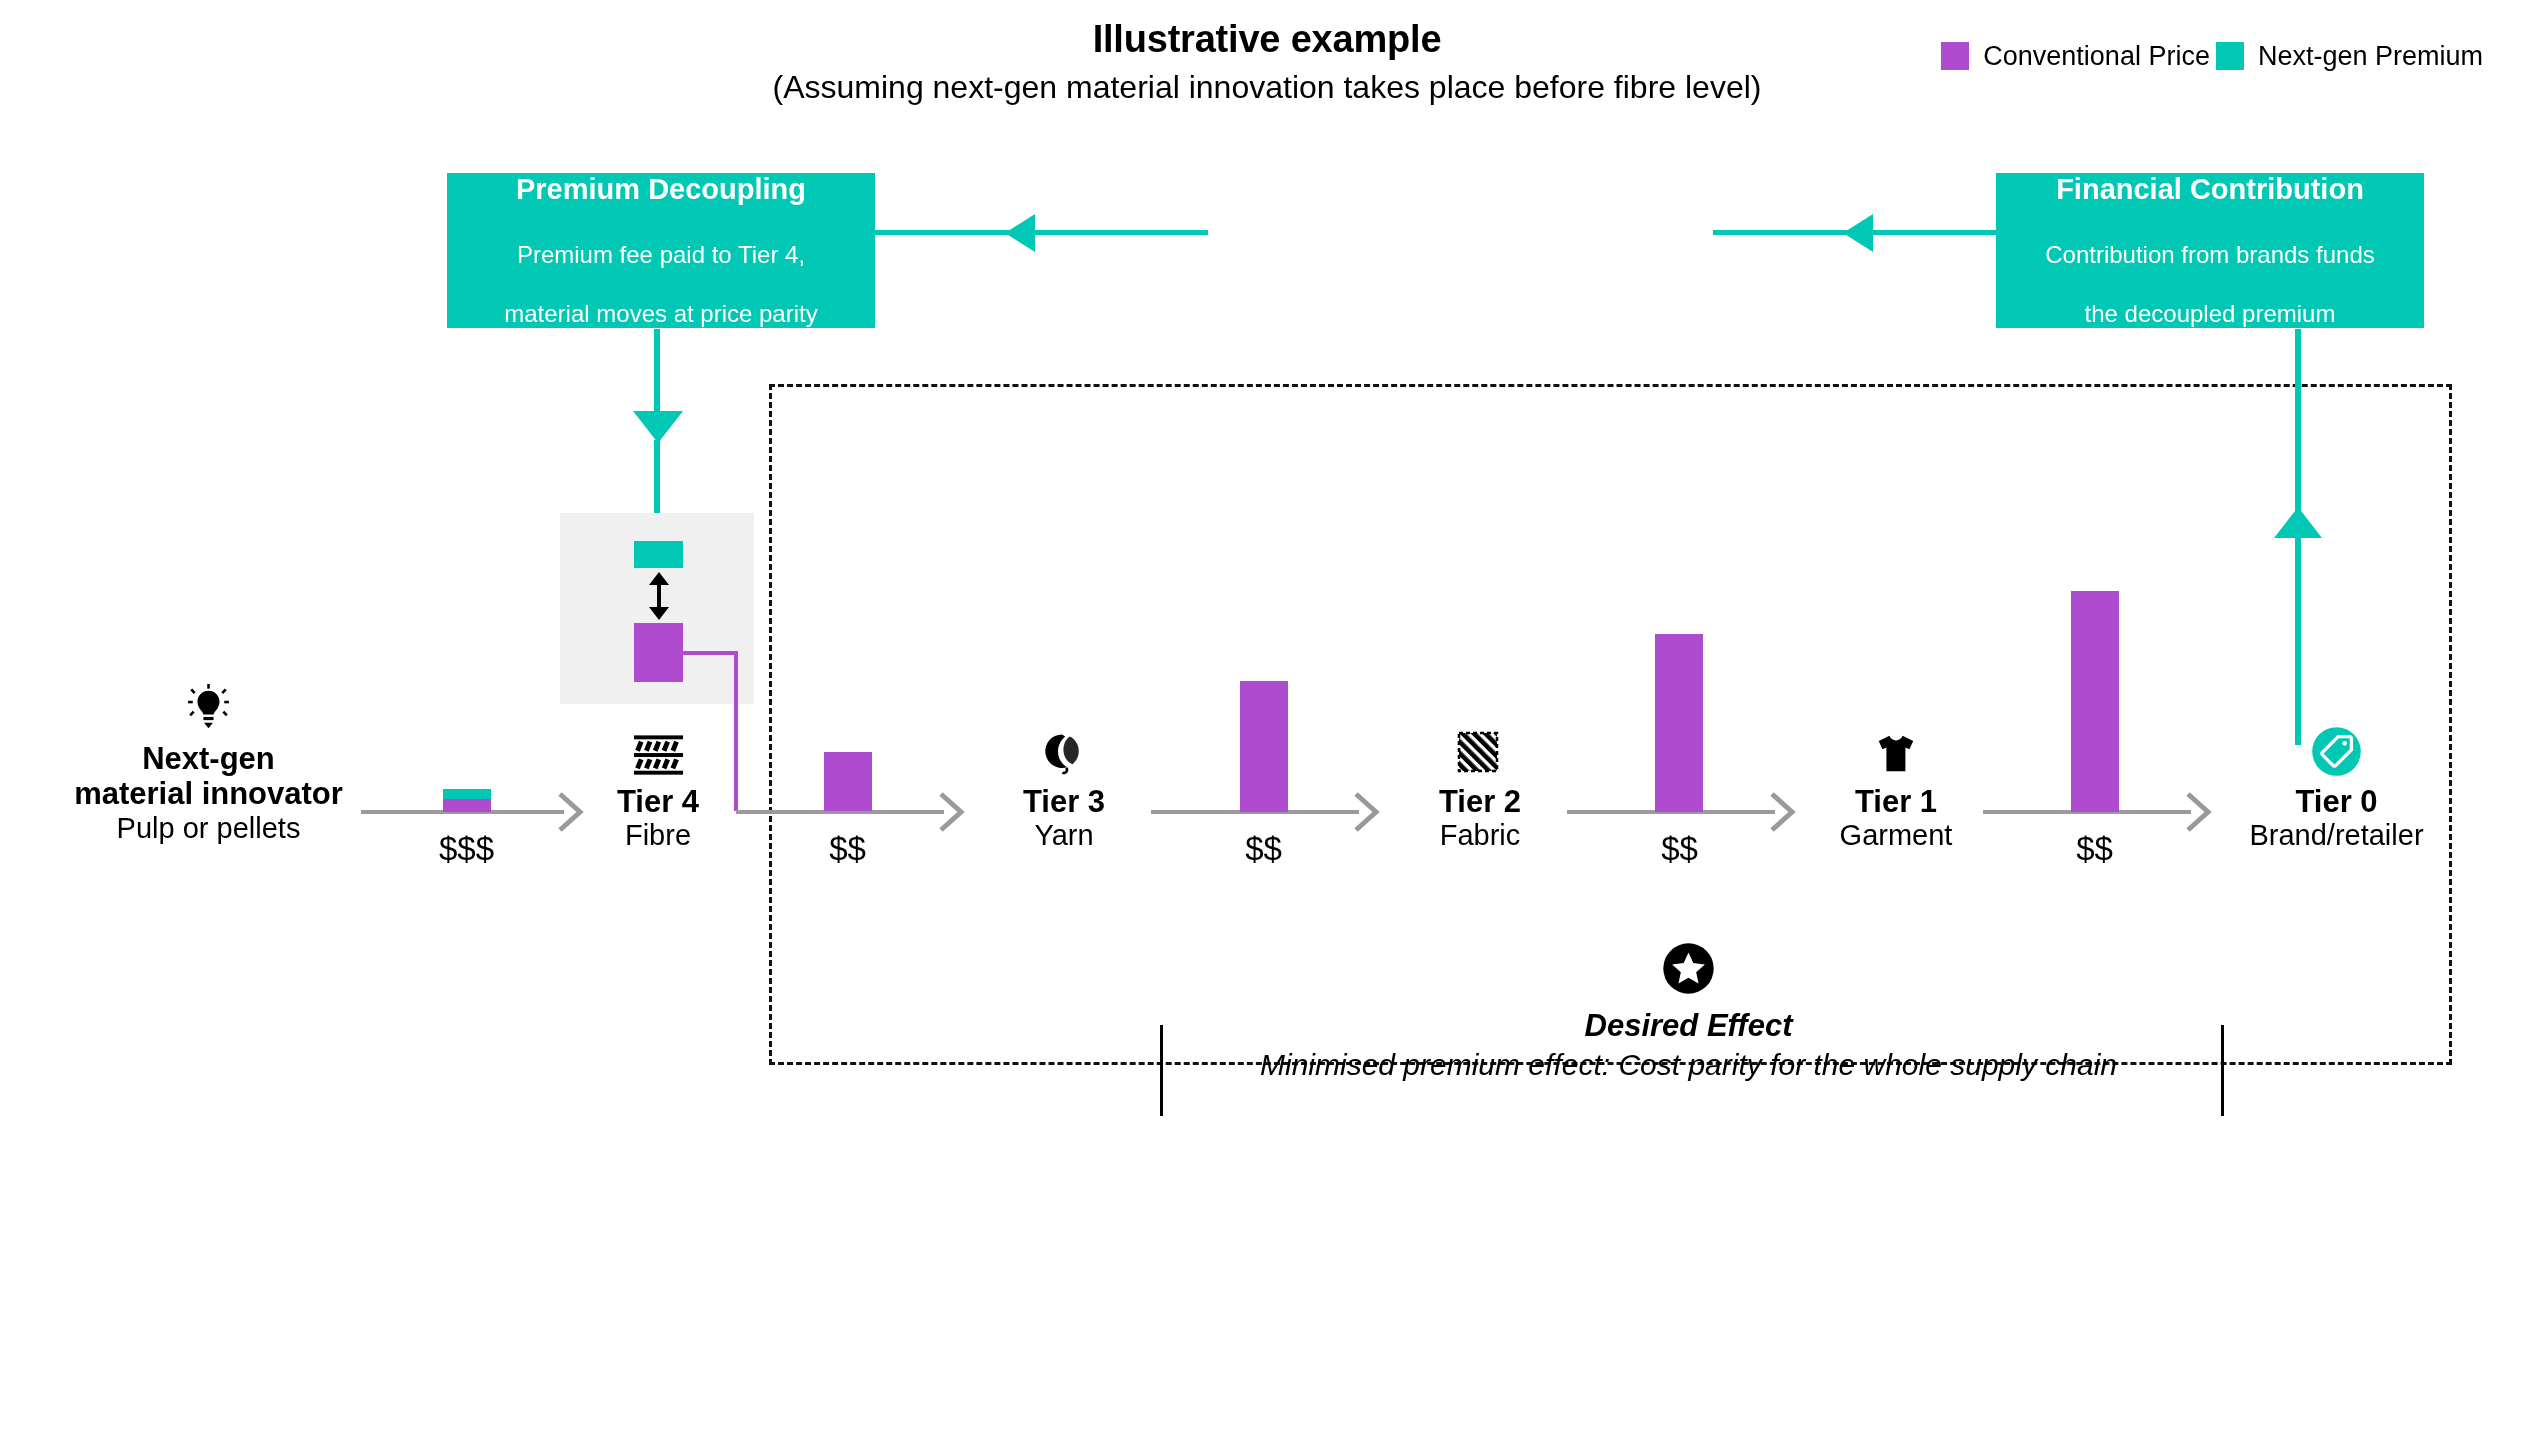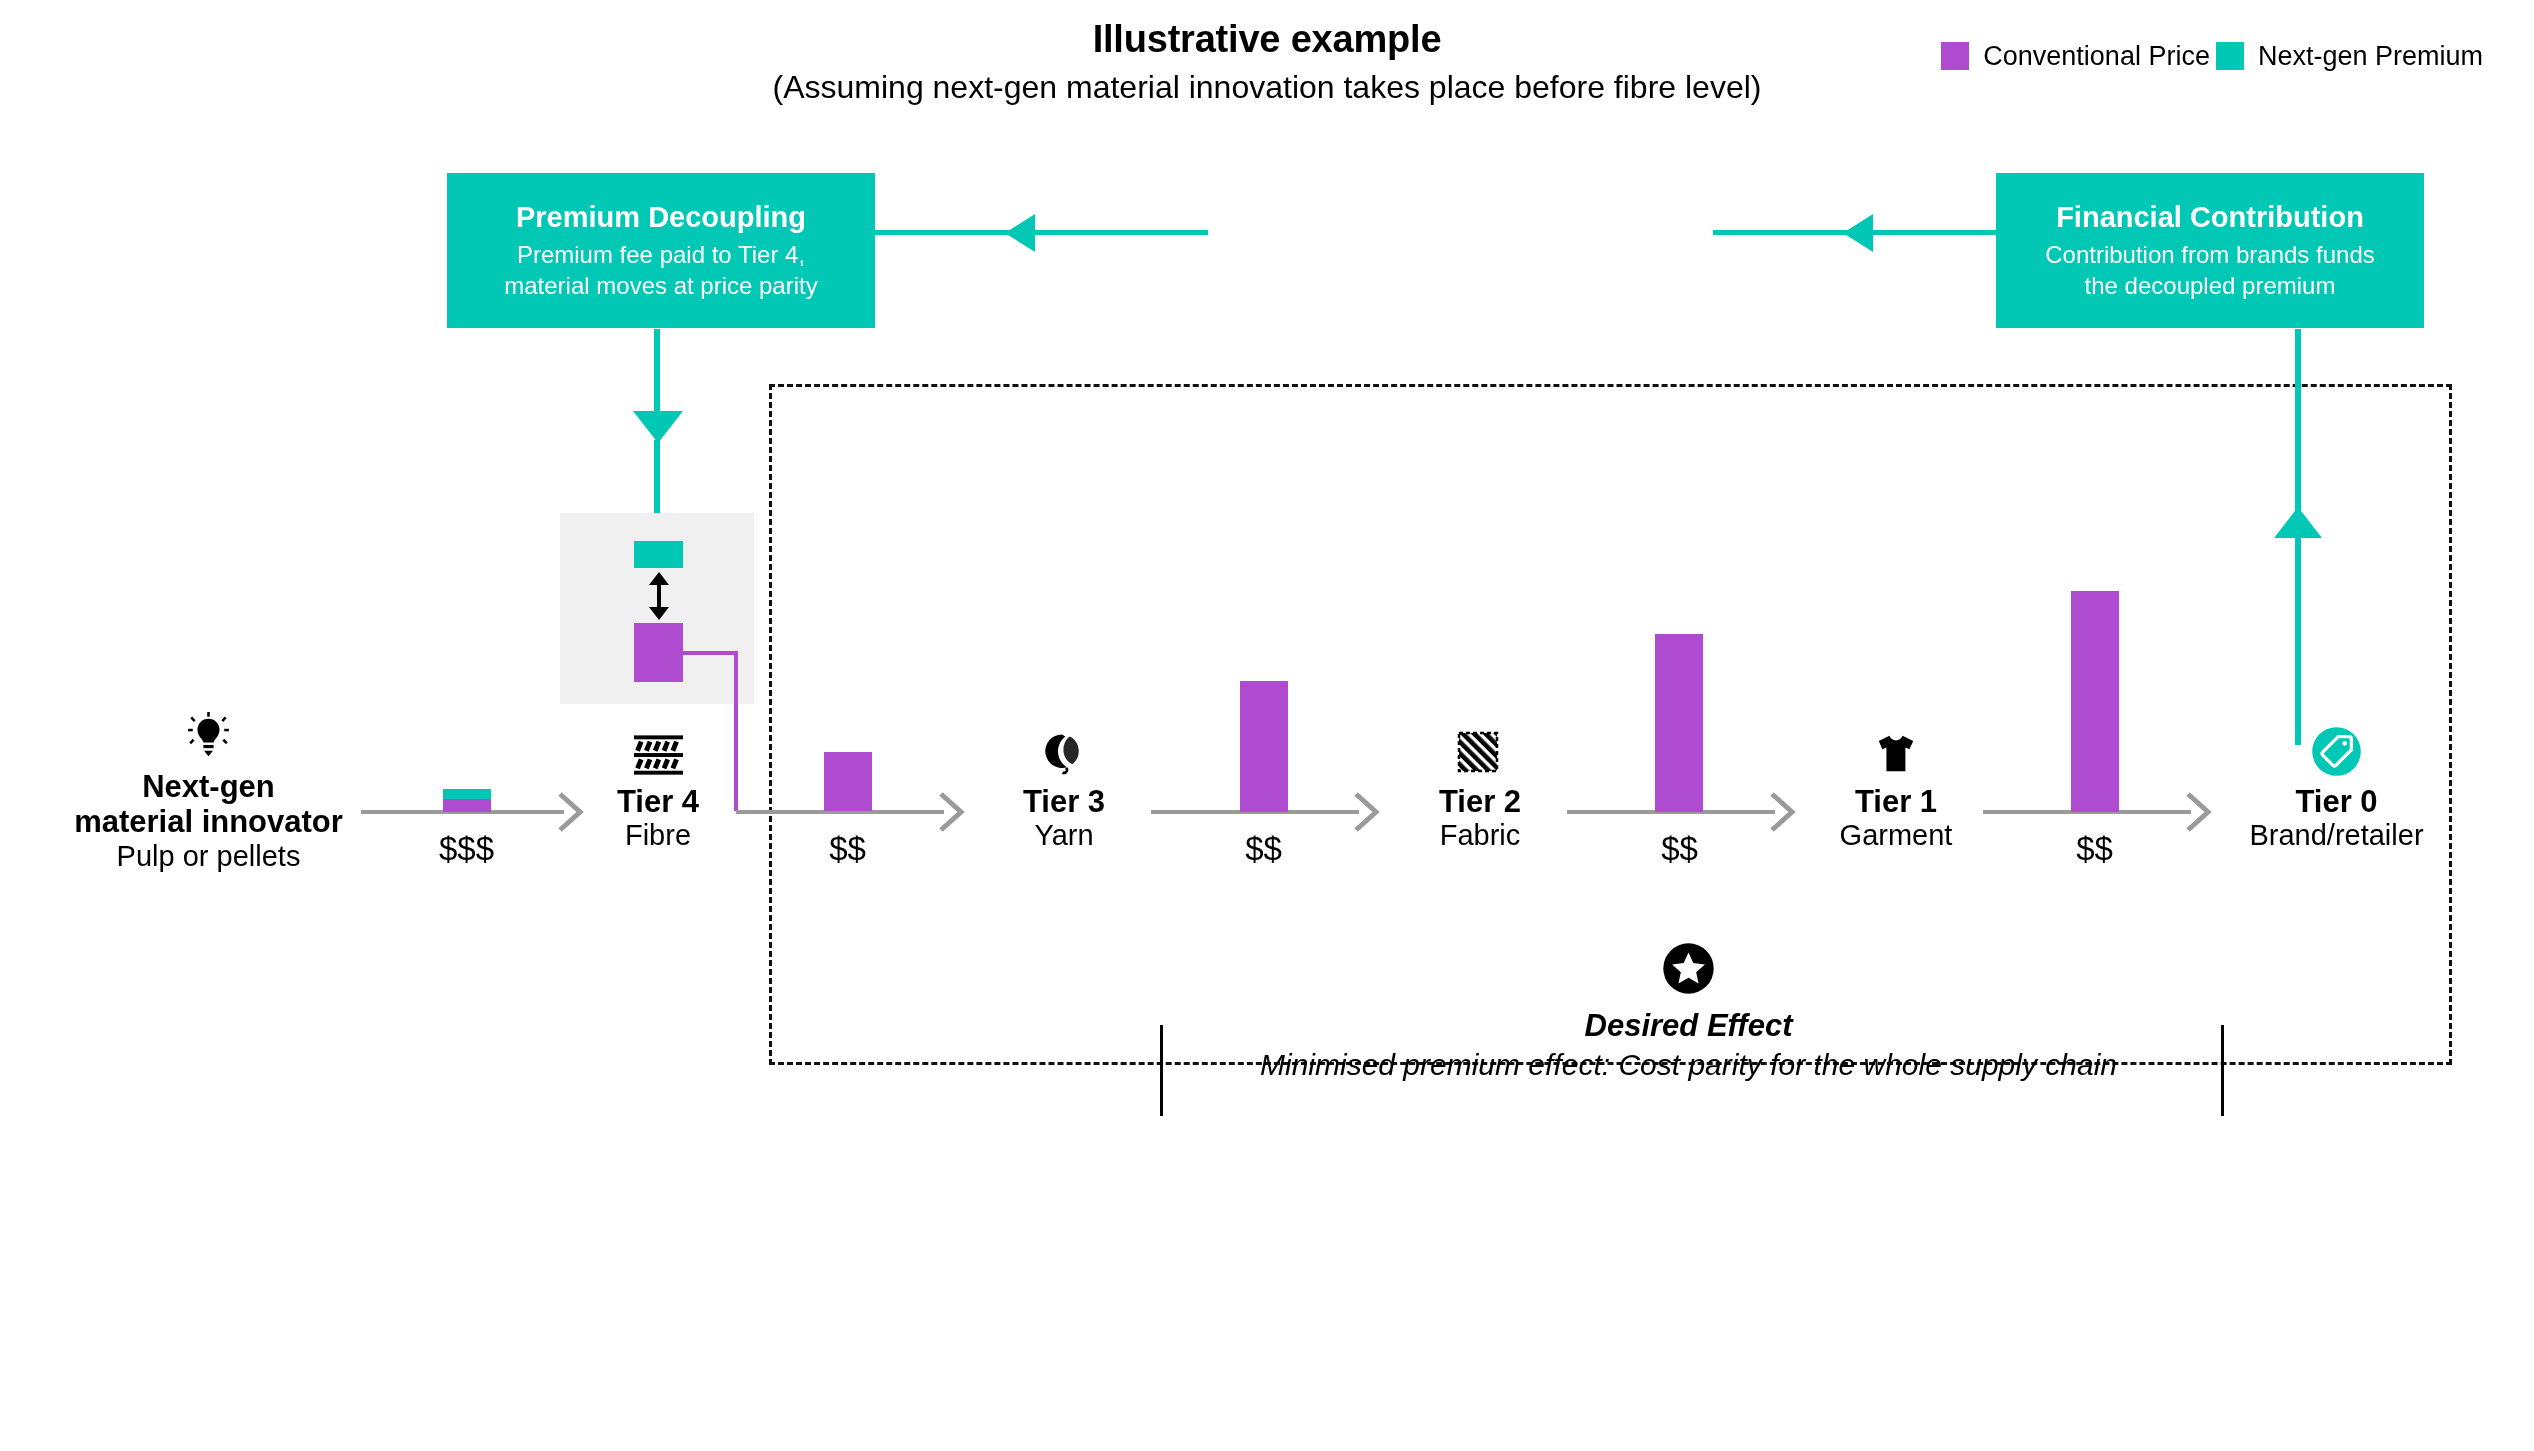--- a/index.html
+++ b/index.html
@@ -47,21 +47,21 @@
     background: #00C8B4;
     color: #ffffff;
     text-align: center;
     padding: 14px 18px;
     display: flex;
     flex-direction: column;
     justify-content: center;
     align-items: center;
   }
   .teal-box .tb-title { font-size: 29px; font-weight: bold; line-height: 1.22; margin-bottom: 5px; }
-  .teal-box .tb-sub   { font-size: 24px; font-weight: normal; line-height: 1.28; }
+  .teal-box .tb-sub   { font-size: 24px; font-weight: normal; line-height: 1.28; margin-top: 28px; }
 
   #box-premium  { left: 447px;  top: 173px; width: 428px; height: 155px; }
   #box-financial{ left: 1996px; top: 173px; width: 428px; height: 155px; }
 
   #box-intermediary {
     left: 1205px; top: 198px; width: 508px; height: 67px;
     border: 3px solid #00C8B4;
     background: #ffffff;
     display: flex; align-items: center; justify-content: center;
     font-size: 29px; color: #000;
@@ -161,21 +161,21 @@
     <line x1="20" y1="6" x2="20" y2="42" stroke="#000" stroke-width="4"></line>
     <polygon points="20,0 30,13 10,13" fill="#000"></polygon>
     <polygon points="20,48 30,35 10,35" fill="#000"></polygon>
   </svg>
 
   <div class="abs bar-purple" style="left:634px; top:623px; width:49px; height:59px;"></div>
 
   <div class="abs" style="left:682px; top:651px; width:55px; height:4px; background:#AF4BCE;"></div>
   <div class="abs" style="left:734px; top:651px; width:4px; height:160px; background:#AF4BCE;"></div>
 
-  <div class="abs node" style="left:40px; top:708px; width:337px;">
+  <div class="abs node" style="left:40px; top:680px; width:337px;">
     <div class="n-icon">
       <svg width="51" height="51" viewBox="0 0 24 24" fill="#000">
         <path d="M12 3.2c-2.9 0-5.2 2.3-5.2 5.2 0 1.9 1 3.3 1.9 4.3.5.6.8 1.1.9 1.7h4.8c.1-.6.4-1.1.9-1.7.9-1 1.9-2.4 1.9-4.3 0-2.9-2.3-5.2-5.2-5.2z"></path>
         <rect x="9.6" y="15.5" width="4.8" height="1.5"></rect>
         <path d="M9.9 18.2h4.2l-2.1 2.6z"></path>
         <rect x="11.4" y="0" width="1.2" height="2.2"></rect>
         <rect x="2.4" y="7.9" width="2.2" height="1.2"></rect>
         <rect x="19.4" y="7.9" width="2.2" height="1.2"></rect>
         <rect x="4.1" y="2.2" width="1.2" height="2.4" transform="rotate(-42 4.7 3.4)"></rect>
         <rect x="18.7" y="2.2" width="1.2" height="2.4" transform="rotate(42 19.3 3.4)"></rect>

